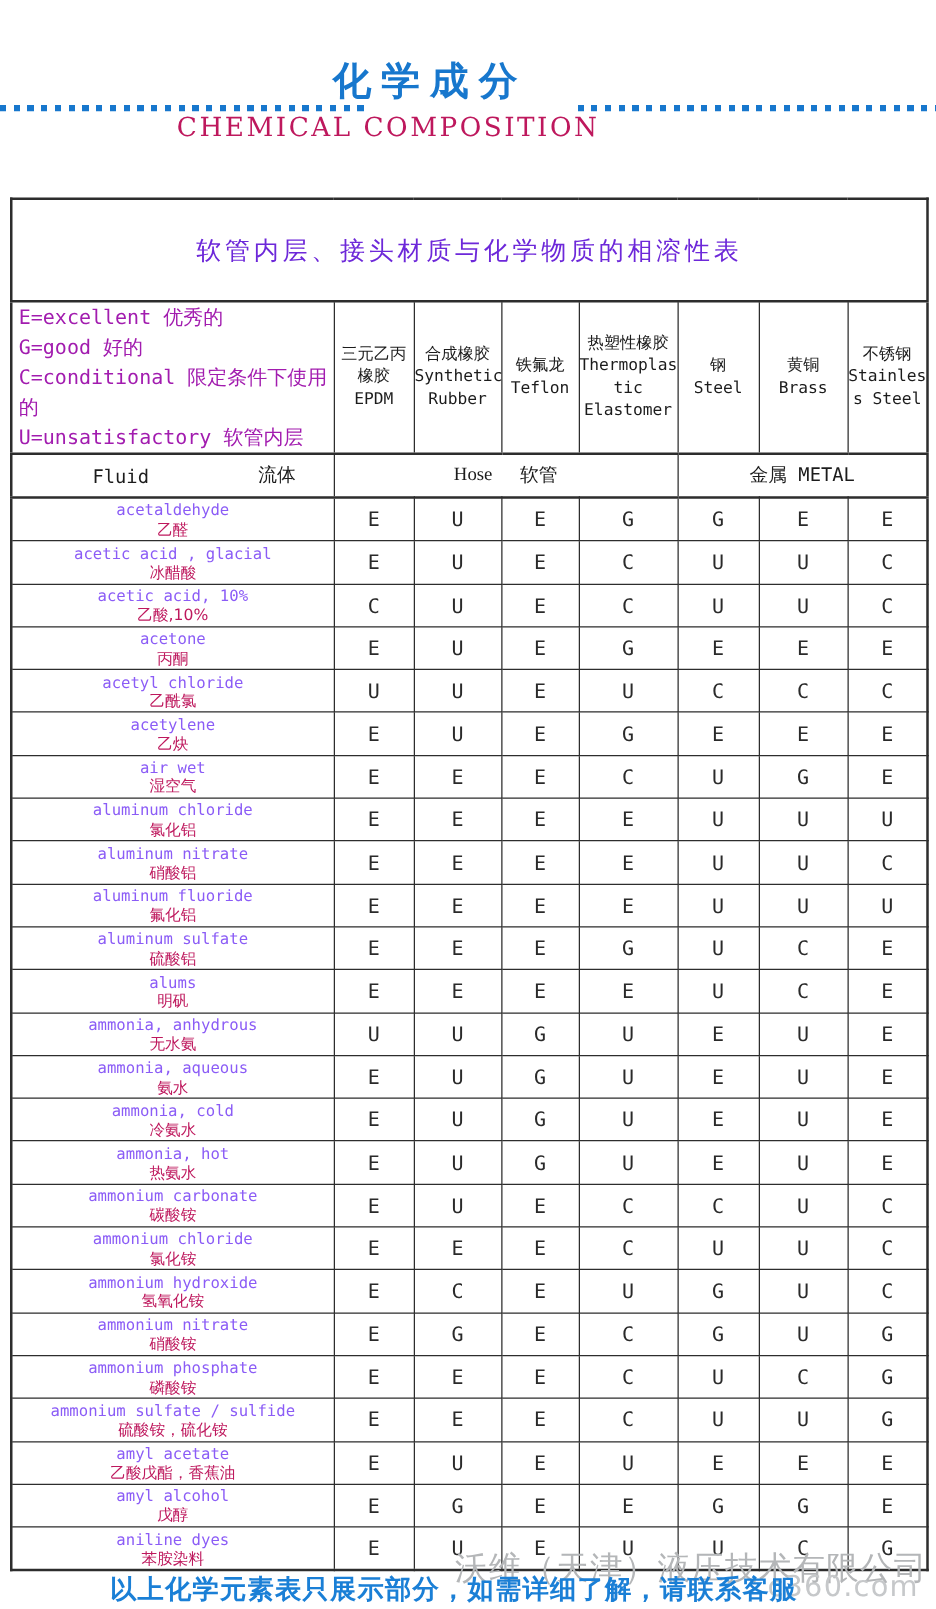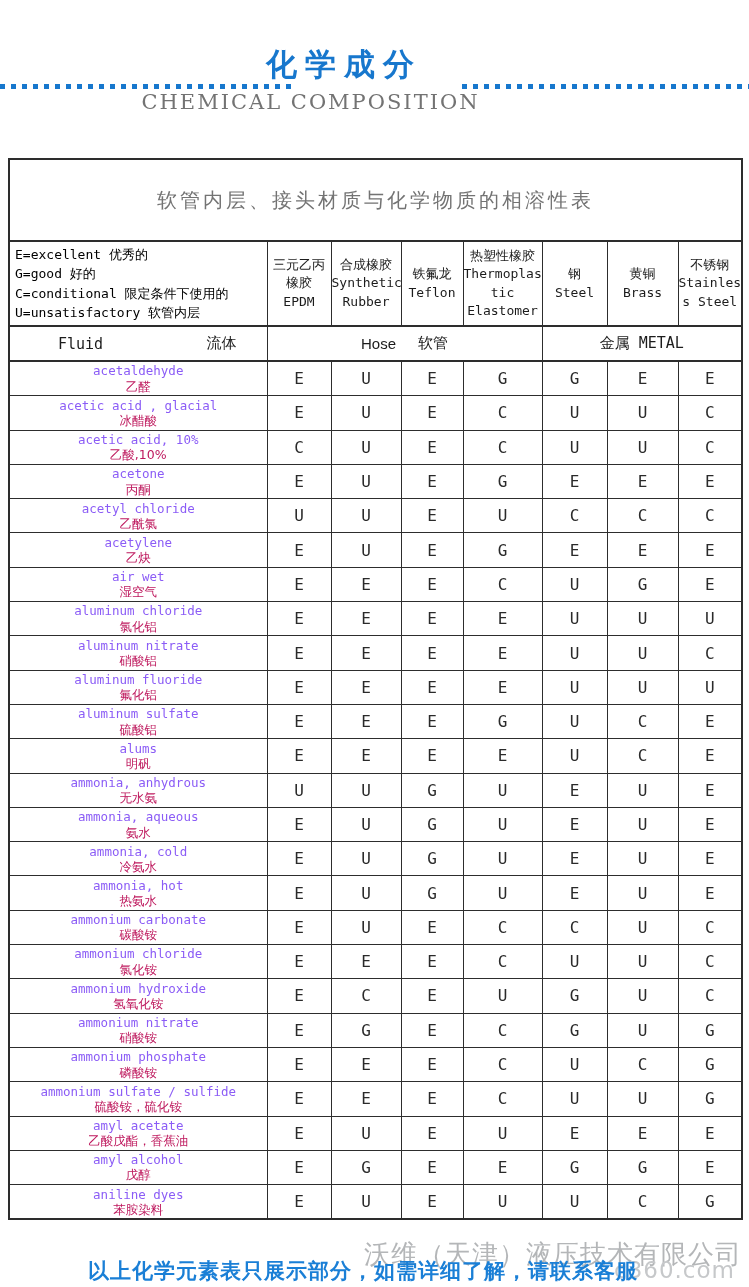--- a/index.html
+++ b/index.html
@@ -8,42 +8,42 @@
 
   
   .hdr-title{position:absolute;top:44px;left:0;width:688px;text-align:center;
              font-size:31px;font-weight:bold;letter-spacing:8px;color:#1777cd;}
   .dot-line{position:absolute;top:84px;height:5px;
             background:repeating-linear-gradient(90deg,#1777cd 0 5px,transparent 5px 11px);}
   .dot-left{left:0;width:292px;}
   .dot-right{left:462px;width:287px;}
   .hdr-sub{position:absolute;top:90px;left:0;width:621px;text-align:center;
            font-family:"DejaVu Serif","Liberation Serif",serif;
-           font-size:21px;letter-spacing:2px;color:#737373;}
+           font-size:21px;letter-spacing:2px;color:#be185d;}
 
   
   table.compat{position:absolute;left:8px;top:158px;width:733px;border-collapse:collapse;
                table-layout:fixed;border:2px solid #2d2d2d;}
   table.compat td,table.compat th{border:1px solid #2d2d2d;padding:0;vertical-align:middle;}
   .caption-cell{height:80px;text-align:center;font-size:20px;letter-spacing:3px;
-                border-bottom:2px solid #2d2d2d !important;color:#737373;}
+                border-bottom:2px solid #2d2d2d !important;color:#6d28d9;}
   .legend-cell{height:83px;text-align:left;vertical-align:middle;padding:0 0 0 5px !important;
                font-family:"DejaVu Sans Mono","DejaVu Sans",monospace;
-               font-size:13px;line-height:1.5;font-weight:normal;color:#000000;
+               font-size:16px;line-height:1.5;font-weight:normal;color:#a21caf;
                border-bottom:2px solid #2d2d2d !important;}
   th.colhead{font-weight:normal;font-size:13px;line-height:1.4;text-align:center;
              white-space:pre-line;font-family:"DejaVu Sans Mono","DejaVu Sans",monospace;
              color:#1c1c1c;border-bottom:2px solid #2d2d2d !important;}
   tr.subhead td{height:33px;font-size:15px;color:#1c1c1c;
                 border-bottom:2px solid #2d2d2d !important;}
   .fluid-cell{display:flex;align-items:center;justify-content:space-between;
-              padding:0 30px 0 48px;height:33px;
+              padding:0 30px 0 64px;height:33px;
               font-family:"DejaVu Sans Mono","DejaVu Sans",monospace;}
   .hose-wrap{display:flex;justify-content:center;gap:22px;align-items:center;
-             font-family:Liberation Sans, sans-serif;}
+             font-family:Liberation Serif, serif;}
   .metal-cell{text-align:center;font-family:"DejaVu Sans Mono","DejaVu Sans",monospace;}
   tr.datarow td{height:33.3px;}
   td.namecell{text-align:center;line-height:1.22;padding:1px 0;}
   .name-en{font-family:"DejaVu Sans Mono","DejaVu Sans",monospace;font-size:12.5px;color:#8b5cf6;display:block;}
   .name-cn{font-size:12.5px;color:#be185d;display:block;}
   td.rating{text-align:center;font-size:16px;color:#2a2a2a;
             font-family:"DejaVu Sans Mono","DejaVu Sans",monospace;}
 
   
   .company-wm{position:absolute;top:1237px;right:7px;font-size:26px;letter-spacing:1px;

